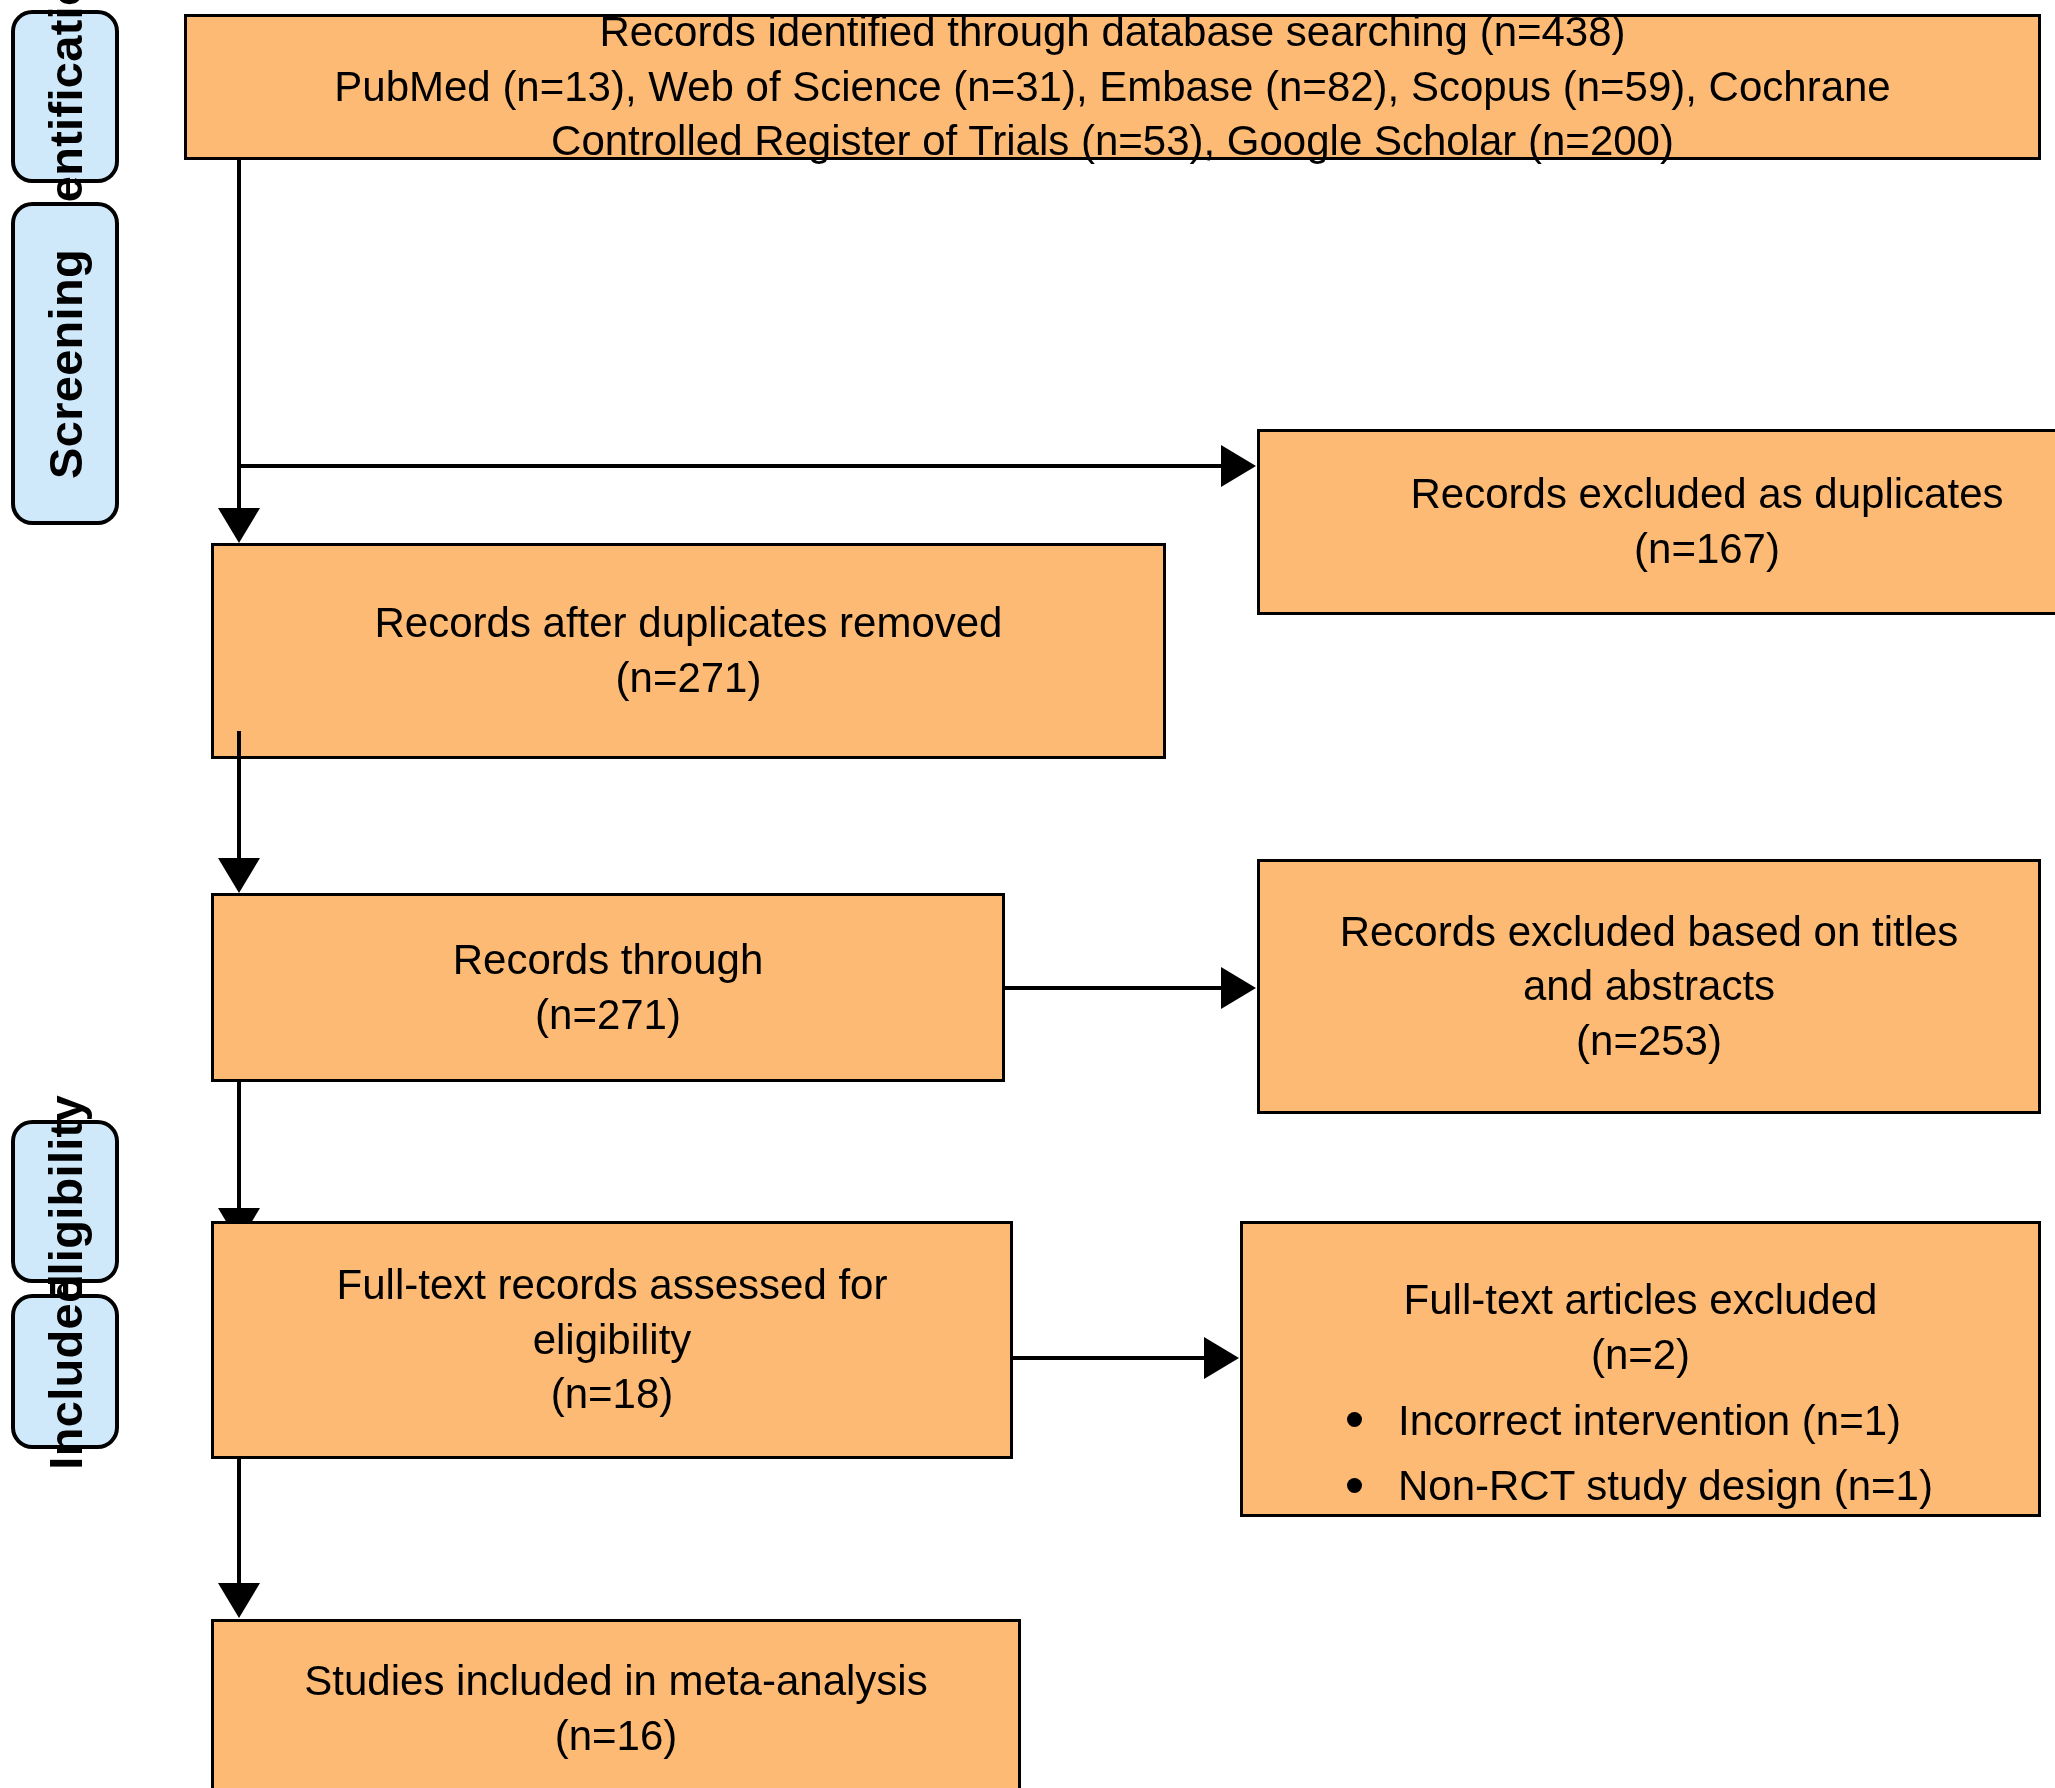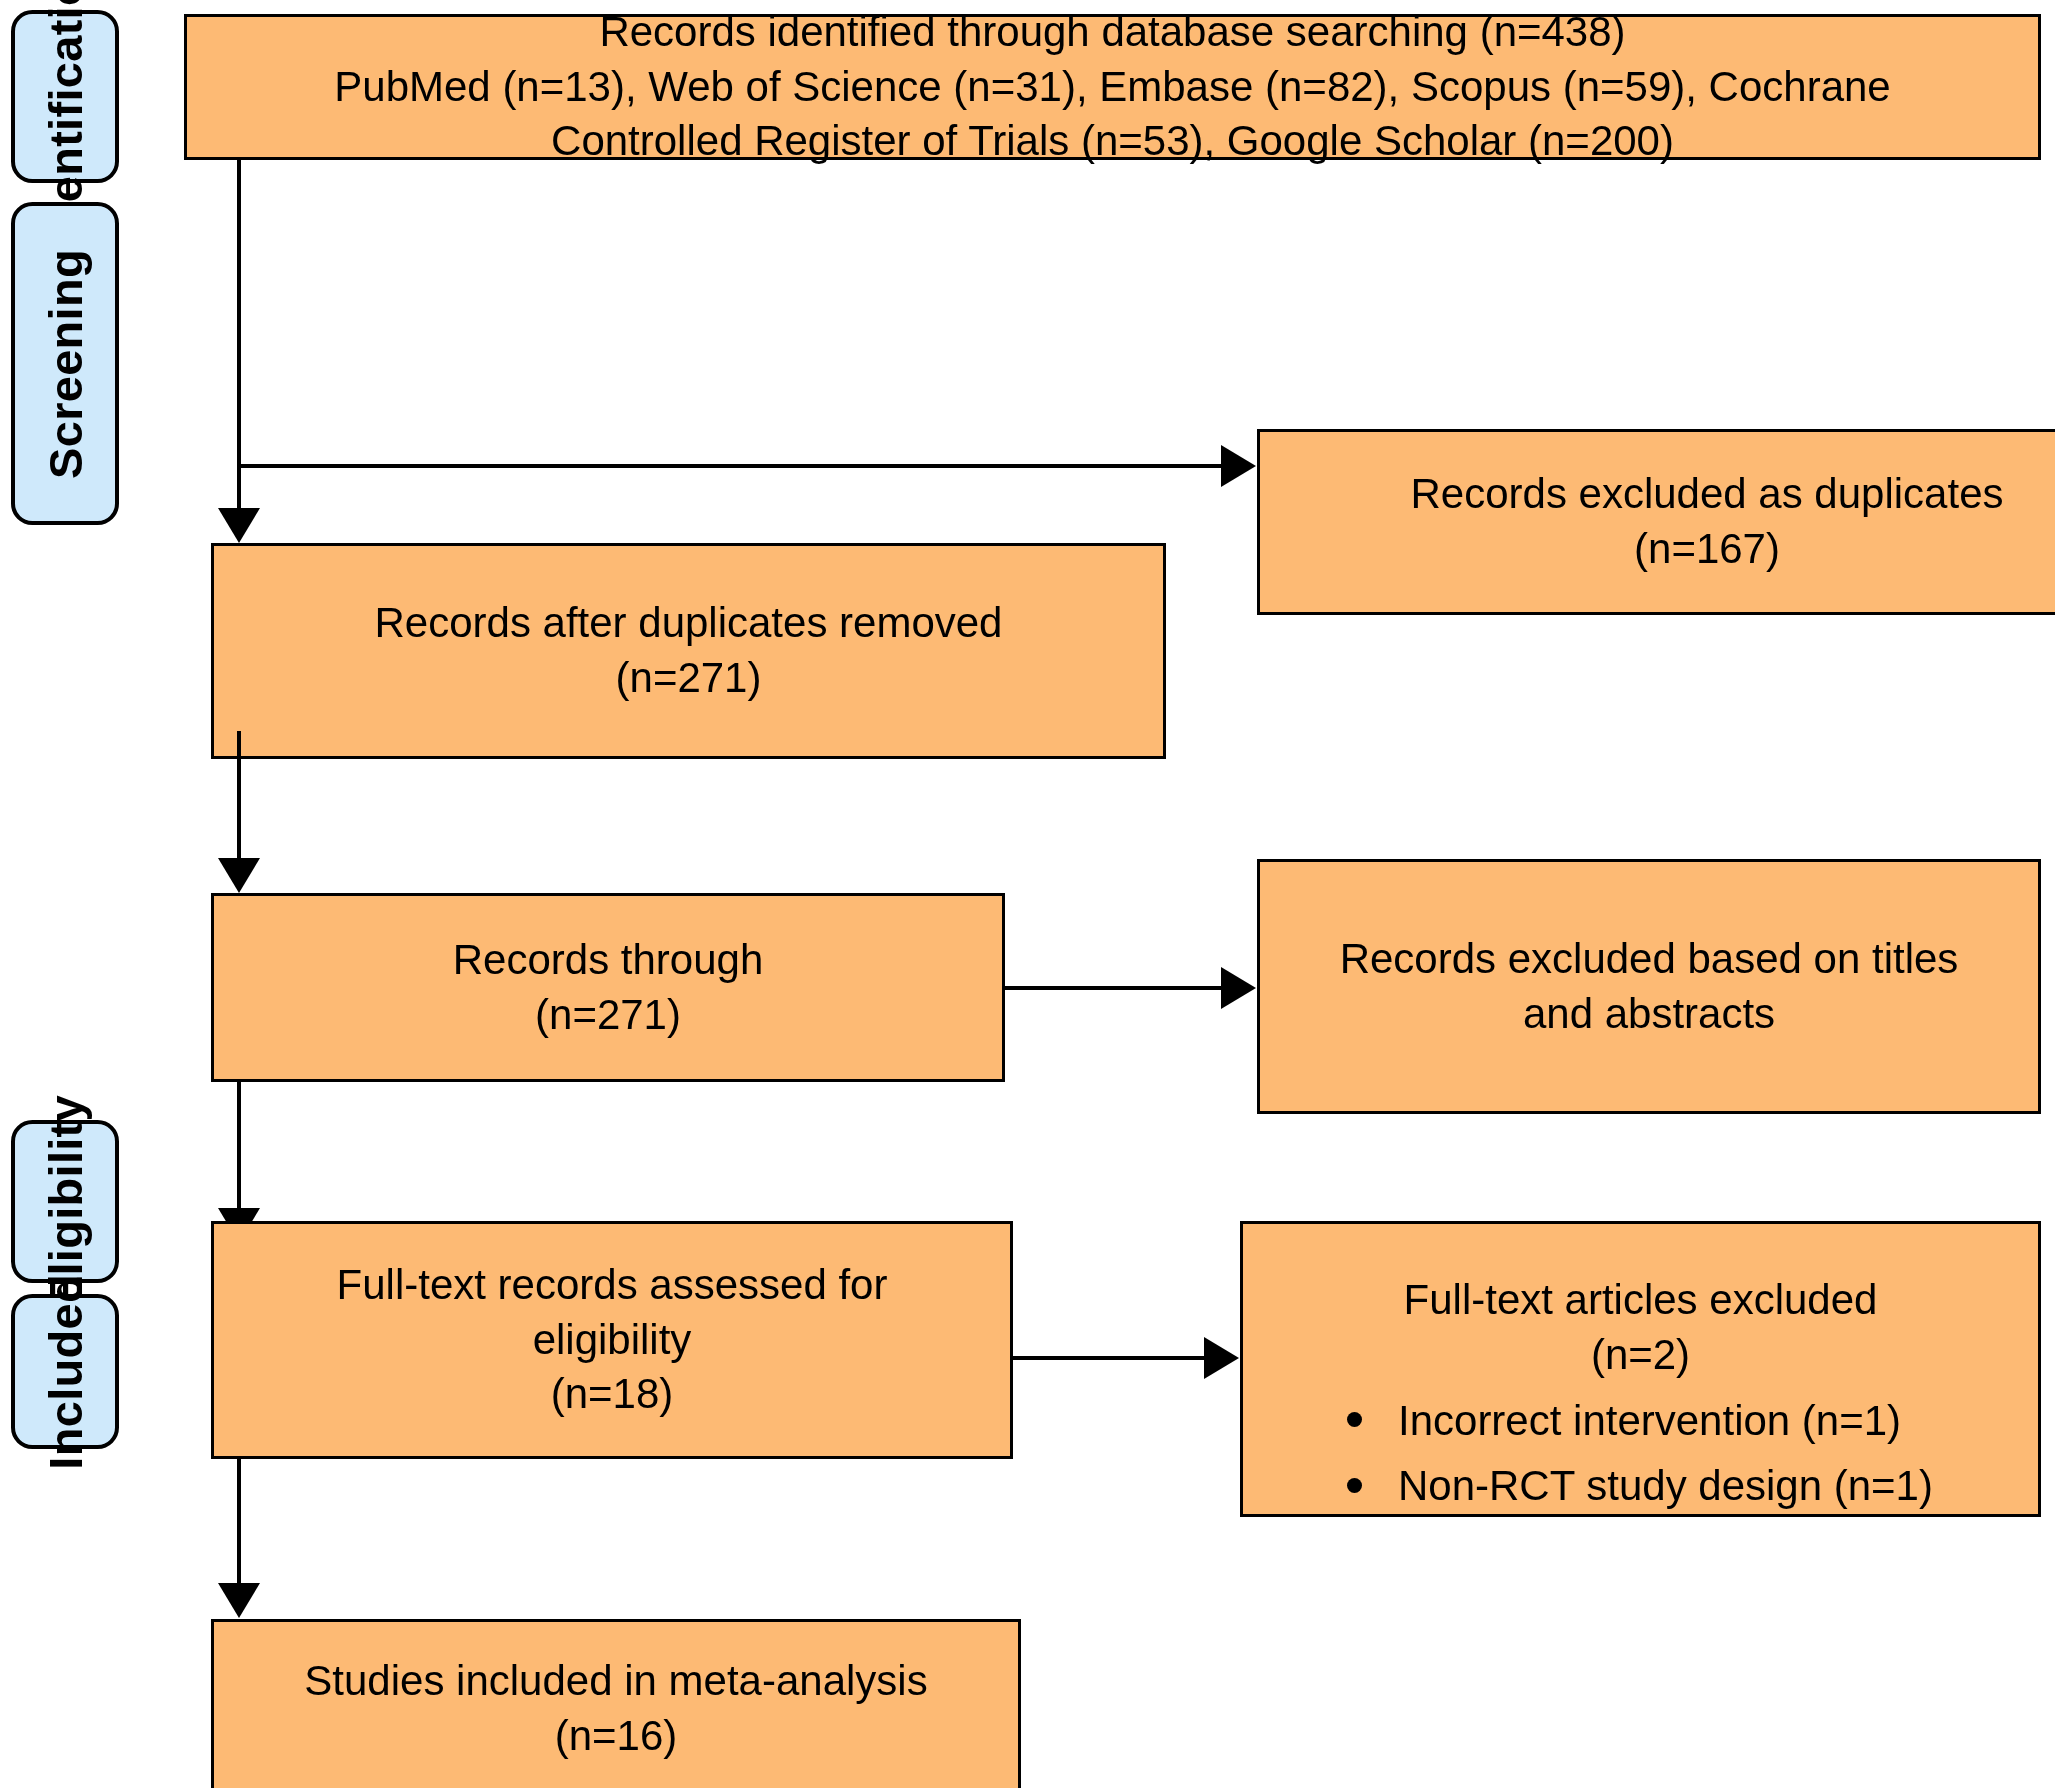--- a/index.html
+++ b/index.html
@@ -133,20 +133,21 @@
     <span class="ln">Records through</span>
     <span class="ln">(n=271)</span>
   </div>
 
   <div class="hline" style="left:1005px;top:986px;width:218px;height:4.4px;"></div>
   <div class="arrow-right" style="left:1221px;top:967px;"></div>
 
   <div class="box" style="left:1257px;top:859px;width:784px;height:255px;">
     <span class="ln">Records excluded based on titles</span>
     <span class="ln">and abstracts</span>
+    <span class="ln">(n=253)</span>
   </div>
 
   <div class="vline" style="left:237px;top:1082px;width:4.4px;height:129px;"></div>
   <div class="arrow-down" style="left:218px;top:1208px;"></div>
 
   <div class="box" style="left:211px;top:1221px;width:802px;height:238px;">
     <span class="ln">Full-text records assessed for</span>
     <span class="ln">eligibility</span>
     <span class="ln">(n=18)</span>
   </div>

